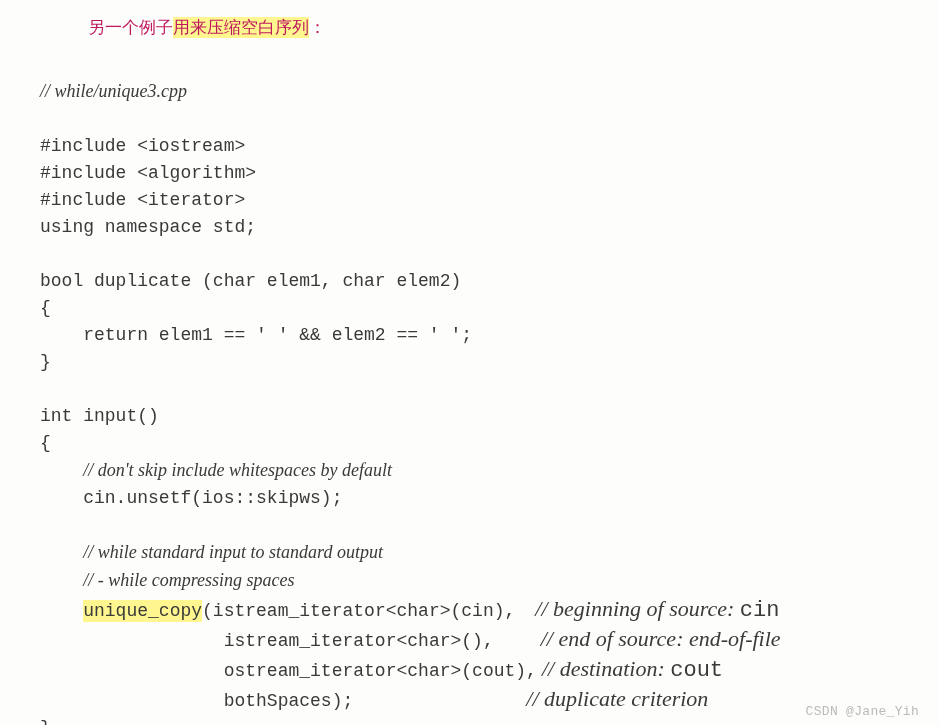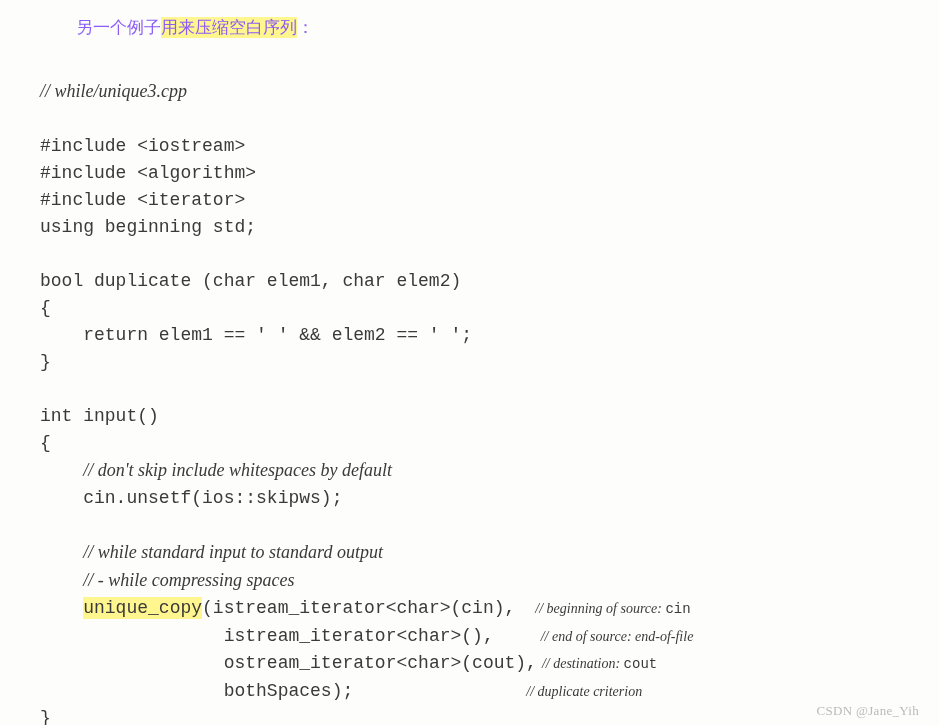--- a/index.html
+++ b/index.html
@@ -13,23 +13,23 @@
       position: relative;
       overflow: hidden;
     }
     .page {
       padding: 10px 40px 10px 40px;
       background: #fdfdfb;
       min-height: 100%;
       box-sizing: border-box;
     }
     .intro {
-      margin: 6px 0 12px 36px;
+      margin: 6px 0 12px 48px;
       font-size: 17px;
-      color: #8b5cf6;
+      color: #be185d;
       font-family: "SimSun", "Songti SC", serif;
     }
     .hl {
       background: #fff68f;
       padding: 1px 0;
     }
     .code {
       font-family: "Courier New", monospace;
       font-size: 18px;
       line-height: 27px;
@@ -53,48 +53,48 @@
       align-items: baseline;
     }
     .main-line .left {
       flex: 0 0 auto;
     }
     .main-line .right {
       flex: 0 0 auto;
       margin-left: 20px;
       font-style: italic;
       font-family: "Times New Roman", serif;
-      font-size: 14px;
+      font-size: 22px;
     }
     .watermark {
       position: absolute;
       right: 20px;
       bottom: 6px;
-      font-family: Liberation Serif, serif;
+      font-family: Liberation Mono, monospace;
       font-size: 13px;
       color: rgba(120,120,120,0.5);
       letter-spacing: 0.3px;
     }
   </style>
 </head>
 <body>
 
 <div class="page">
 
   <div class="intro">
     <span>另一个例子</span><span class="hl">用来压缩空白序列</span><span>：</span>
   </div>
 
   <div class="code">
 <span class="ital">// while/unique3.cpp</span>
 
 <span>#include &lt;iostream&gt;</span>
 <span>#include &lt;algorithm&gt;</span>
 <span>#include &lt;iterator&gt;</span>
-<span>using beginning std;</span>
+<span>using namespace std;</span>
 
 <span>bool duplicate (char elem1, char elem2)</span>
 <span>{</span>
 <span>    return elem1 == ' ' &amp;&amp; elem2 == ' ';</span>
 <span>}</span>
 
 <span>int input()</span>
 <span>{</span>
     <span class="ital-cmt">// don't skip include whitespaces by default</span>
     <span>cin.unsetf(ios::skipws);</span>

